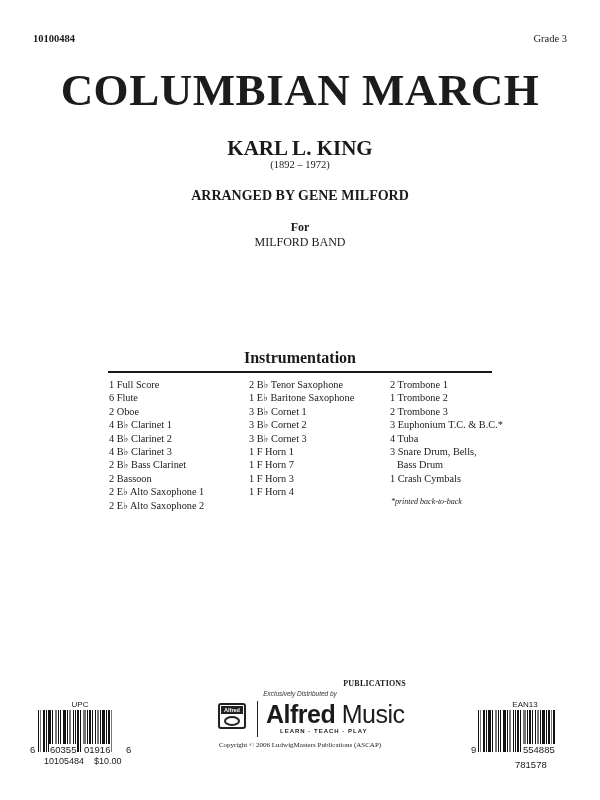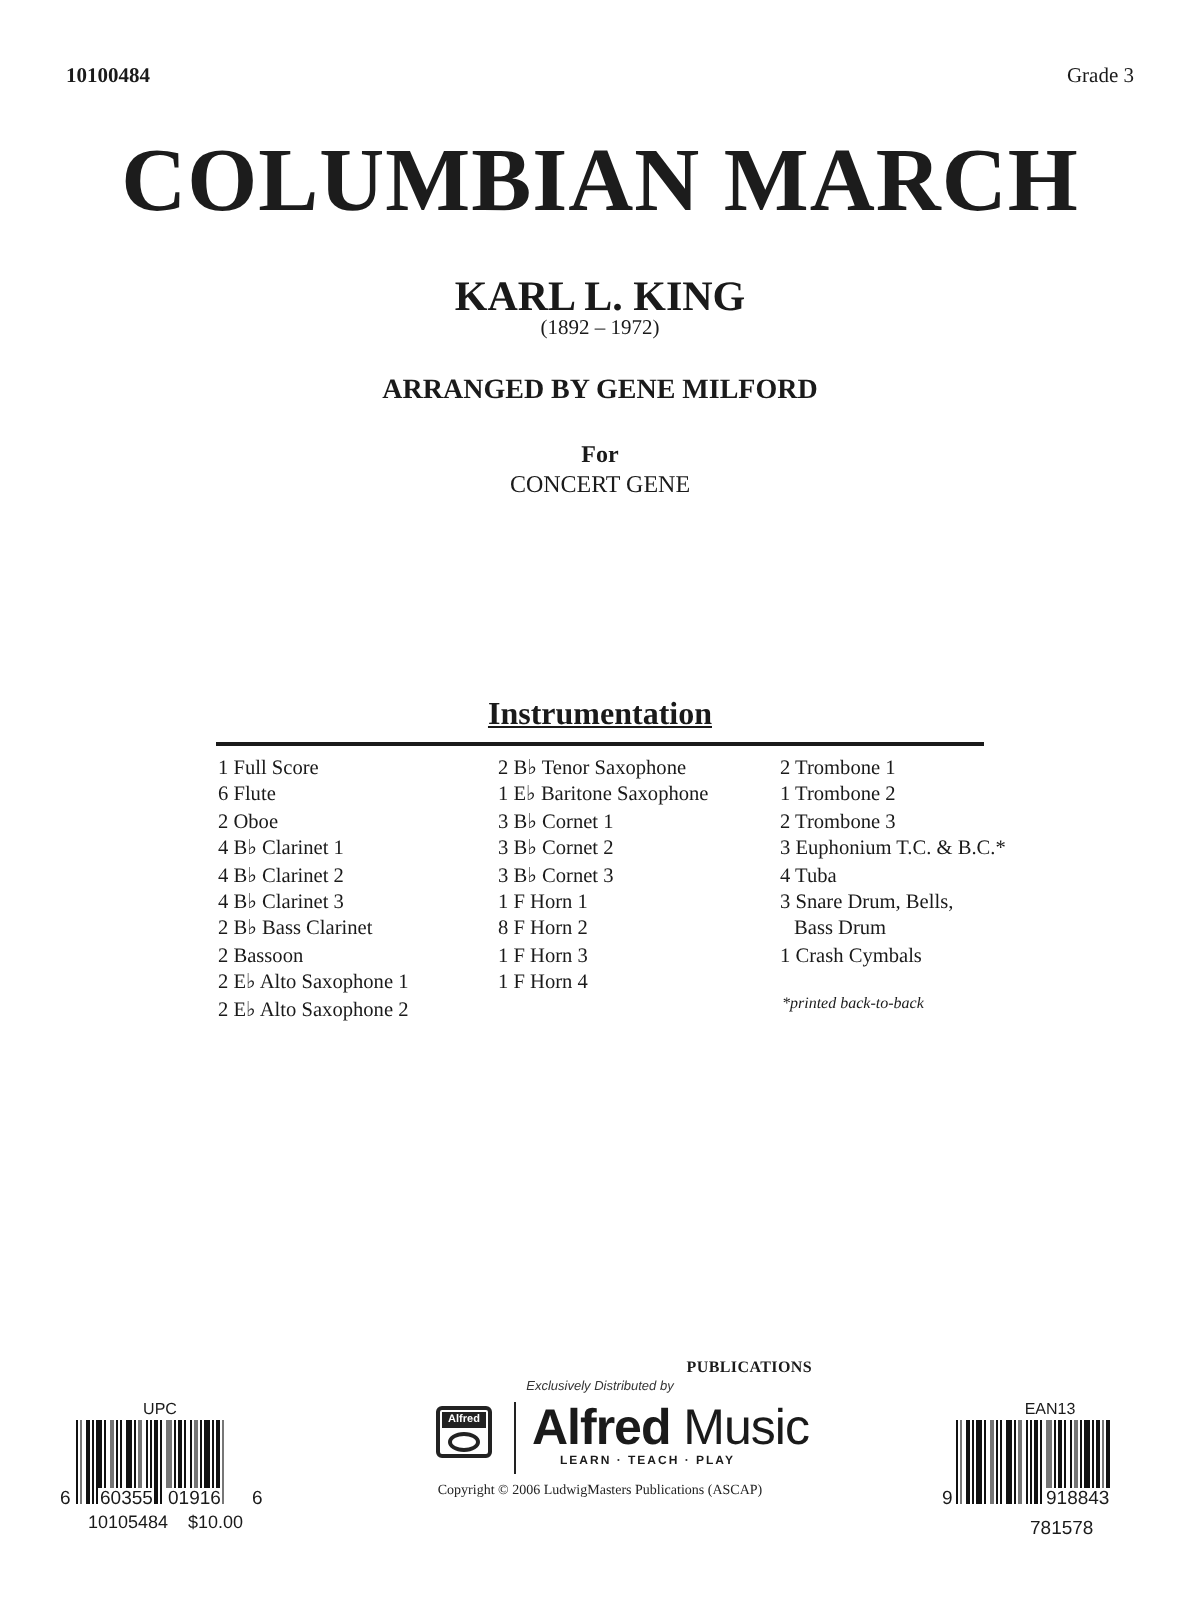--- a/index.html
+++ b/index.html
@@ -15,21 +15,21 @@
                 font-size: 21px; font-weight: bold; }
     .dates { position: absolute; left: 0; width: 600px; top: 159px; text-align: center; font-size: 10.5px; }
     .arranger { position: absolute; left: 0; width: 600px; top: 188px; text-align: center;
                 font-size: 14px; font-weight: bold; }
     .for-label { position: absolute; left: 0; width: 600px; top: 220px; text-align: center;
                  font-size: 12px; font-weight: bold; }
     .ensemble { position: absolute; left: 0; width: 600px; top: 235px; text-align: center;
                 font-size: 12px; }
 
     .instr-heading { position: absolute; left: 0; width: 600px; top: 349px; text-align: center;
-                     font-size: 16px; font-weight: bold; text-decoration: underline; }
+                     font-size: 16px; font-weight: bold; }
     .instr-rule { position: absolute; left: 108px; width: 384px; top: 371px; height: 2px; background: #1a1a1a; }
 
     .col { position: absolute; top: 378px; font-size: 10.3px; line-height: 13.4px; }
     .col1 { left: 109px; }
     .col2 { left: 249px; }
     .col3 { left: 390px; }
     .col .item { white-space: nowrap; }
     .col .item.indent { padding-left: 7px; }
     .footnote { position: absolute; left: 391px; top: 497px; font-size: 8px; font-style: italic; }
 
@@ -74,21 +74,21 @@
 <body>
 
 <div class="catalog-no">10100484</div>
 <div class="grade">Grade 3</div>
 
 <div class="title">COLUMBIAN MARCH</div>
 <div class="composer">KARL L. KING</div>
 <div class="dates">(1892 – 1972)</div>
 <div class="arranger">ARRANGED BY GENE MILFORD</div>
 <div class="for-label">For</div>
-<div class="ensemble">CONCERT GENE</div>
+<div class="ensemble">MILFORD BAND</div>
 
 <div class="instr-heading">Instrumentation</div>
 <div class="instr-rule"></div>
 
 <div class="col col1">
   <div class="item">1 Full Score</div>
   <div class="item">6 Flute</div>
   <div class="item">2 Oboe</div>
   <div class="item">4 B♭ Clarinet 1</div>
   <div class="item">4 B♭ Clarinet 2</div>
@@ -99,21 +99,21 @@
   <div class="item">2 E♭ Alto Saxophone 2</div>
 </div>
 
 <div class="col col2">
   <div class="item">2 B♭ Tenor Saxophone</div>
   <div class="item">1 E♭ Baritone Saxophone</div>
   <div class="item">3 B♭ Cornet 1</div>
   <div class="item">3 B♭ Cornet 2</div>
   <div class="item">3 B♭ Cornet 3</div>
   <div class="item">1 F Horn 1</div>
-  <div class="item">8 F Horn 2</div>
+  <div class="item">1 F Horn 7</div>
   <div class="item">1 F Horn 3</div>
   <div class="item">1 F Horn 4</div>
 </div>
 
 <div class="col col3">
   <div class="item">2 Trombone 1</div>
   <div class="item">1 Trombone 2</div>
   <div class="item">2 Trombone 3</div>
   <div class="item">3 Euphonium T.C. &amp; B.C.*</div>
   <div class="item">4 Tuba</div>
@@ -263,14 +263,14 @@
       <div class="bar" style="width: 1px; background: rgb(17, 17, 17);"></div>
       <div class="bar" style="width: 1px; background: transparent;"></div>
       <div class="bar" style="width: 2px; background: rgb(17, 17, 17);"></div>
       <div class="bar" style="width: 1px; background: transparent;"></div>
       <div class="bar" style="width: 1px; background: rgb(119, 119, 119);"></div>
       <div class="bar" style="width: 1px; background: transparent;"></div>
       <div class="bar" style="width: 2px; background: rgb(17, 17, 17);"></div>
     </div>
   <div class="digits" style="left:0; top:44px;">9</div>
   <div class="digits" style="left:12px; top:59px;margin-left:32px;">781578</div>
-  <div class="digits" style="left:52px; top:44px;">918843</div>
+  <div class="digits" style="left:52px; top:44px;">554885</div>
 </div>
 
 </body></html>

